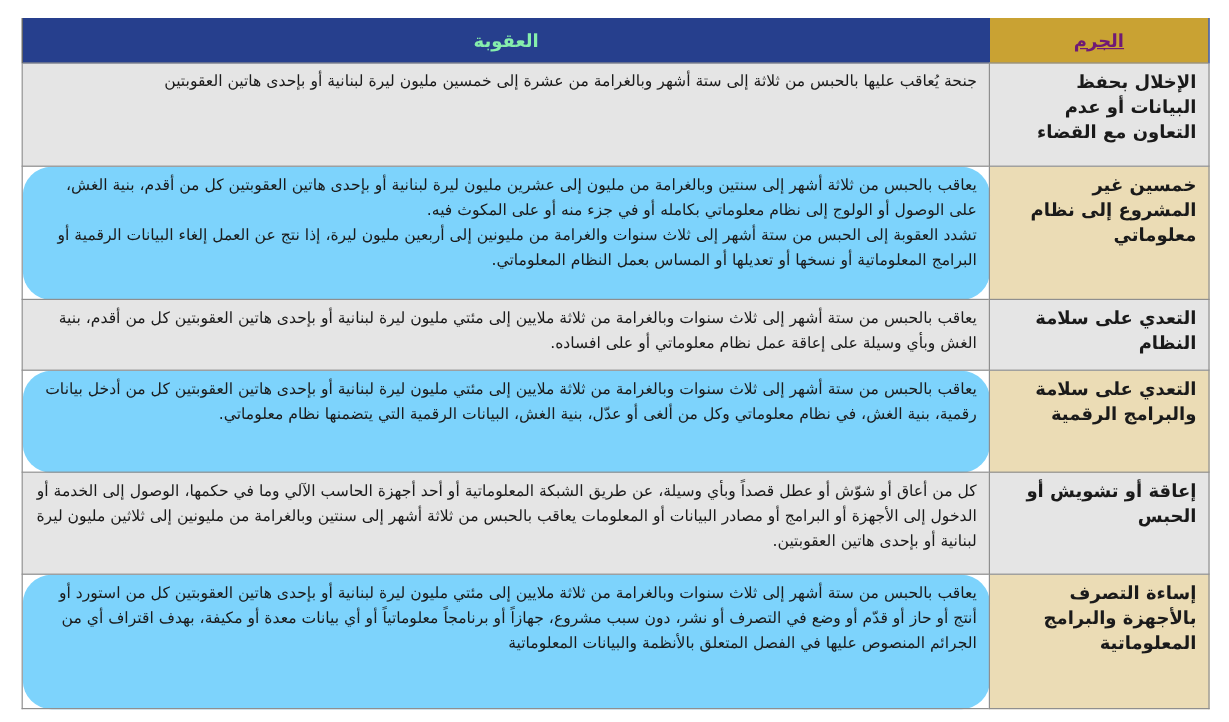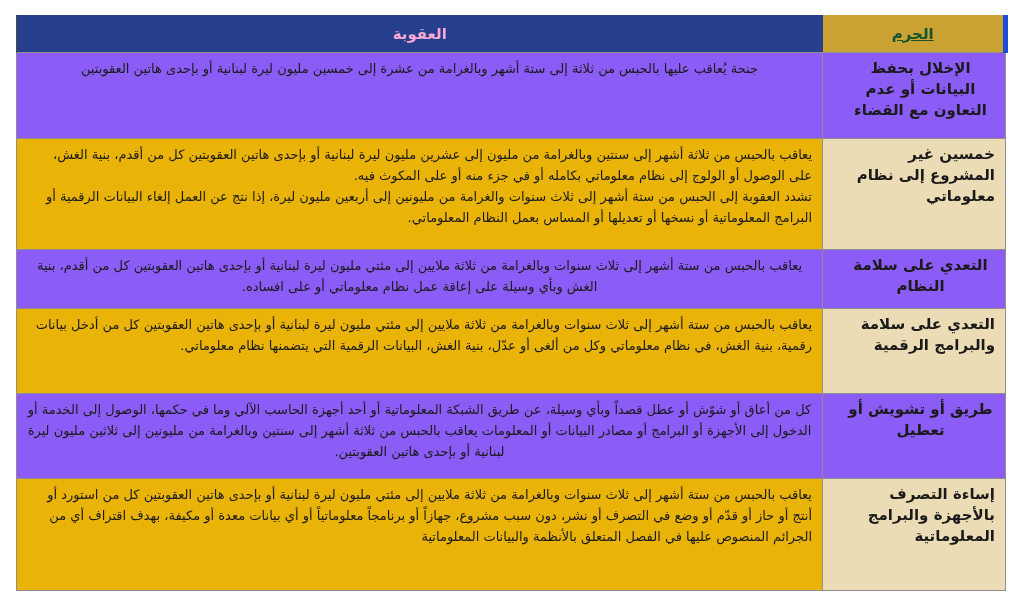--- a/index.html
+++ b/index.html
@@ -31,49 +31,49 @@
     th {
       height: 37px;
       padding: 0;
       font-weight: bold;
       font-size: 15px;
       text-align: center;
       vertical-align: middle;
     }
     th.h-crime {
       background: #c9a233;
-      color: #14532d;
-      border-right: 5px solid #1d4ed8;
+      color: #701a75;
+      border-right: 1px solid #1d4ed8;
       text-decoration: underline;
     }
     th.h-penalty {
       background: #263f8d;
-      color: #f9a8d4;
+      color: #86efac;
       border-left: 1px solid #4a4a4a;
     }
     td {
       border: 1px solid #8f8f8f;
       vertical-align: top;
       padding: 5px 10px 4px 10px;
     }
     td.crime {
       font-weight: bold;
       font-size: 15px;
       line-height: 21px;
       text-align: right;
       padding-left: 23px;
     }
     td.penalty {
       font-size: 13px;
       line-height: 21px;
       text-align: right;
     }
-    tr.plain td { background: #8b5cf6; text-align: center; }
+    tr.plain td { background: #e5e5e5; }
     tr.shaded td.crime { background: #ebdcb5; }
-    tr.shaded td.penalty { background: #eab308; }
+    tr.shaded td.penalty { background: #7dd3fc; border-radius: 24px; }
     .para { display: block; }
   </style>
 </head>
 <body>
 
 <div class="table-wrap">
   <table>
     <colgroup>
       <col class="c-crime">
       <col class="c-penalty">
@@ -104,21 +104,21 @@
           <span class="para">يعاقب بالحبس من ستة أشهر إلى ثلاث سنوات وبالغرامة من ثلاثة ملايين إلى مئتي مليون ليرة لبنانية أو بإحدى هاتين العقوبتين كل من أقدم، بنية الغش وبأي وسيلة على إعاقة عمل نظام معلوماتي أو على افساده.</span>
         </td>
       </tr>
       <tr class="shaded" style="height:85px">
         <td class="crime">التعدي على سلامة والبرامج الرقمية</td>
         <td class="penalty">
           <span class="para">يعاقب بالحبس من ستة أشهر إلى ثلاث سنوات وبالغرامة من ثلاثة ملايين إلى مئتي مليون ليرة لبنانية أو بإحدى هاتين العقوبتين كل من أدخل بيانات رقمية، بنية الغش، في نظام معلوماتي وكل من ألغى أو عدّل، بنية الغش، البيانات الرقمية التي يتضمنها نظام معلوماتي.</span>
         </td>
       </tr>
       <tr class="plain" style="height:85px">
-        <td class="crime">طريق أو تشويش أو تعطيل</td>
+        <td class="crime">إعاقة أو تشويش أو الحبس</td>
         <td class="penalty">
           <span class="para">كل من أعاق أو شوّش أو عطل قصداً وبأي وسيلة، عن طريق الشبكة المعلوماتية أو أحد أجهزة الحاسب الآلي وما في حكمها، الوصول إلى الخدمة أو الدخول إلى الأجهزة أو البرامج أو مصادر البيانات أو المعلومات يعاقب بالحبس من ثلاثة أشهر إلى سنتين وبالغرامة من مليونين إلى ثلاثين مليون ليرة لبنانية أو بإحدى هاتين العقوبتين.</span>
         </td>
       </tr>
       <tr class="shaded" style="height:112px">
         <td class="crime">إساءة التصرف بالأجهزة والبرامج المعلوماتية</td>
         <td class="penalty">
           <span class="para">يعاقب بالحبس من ستة أشهر إلى ثلاث سنوات وبالغرامة من ثلاثة ملايين إلى مئتي مليون ليرة لبنانية أو بإحدى هاتين العقوبتين كل من استورد أو أنتج أو حاز أو قدّم أو وضع في التصرف أو نشر، دون سبب مشروع، جهازاً أو برنامجاً معلوماتياً أو أي بيانات معدة أو مكيفة، بهدف اقتراف أي من الجرائم المنصوص عليها في الفصل المتعلق بالأنظمة والبيانات المعلوماتية</span>
         </td>
       </tr>

